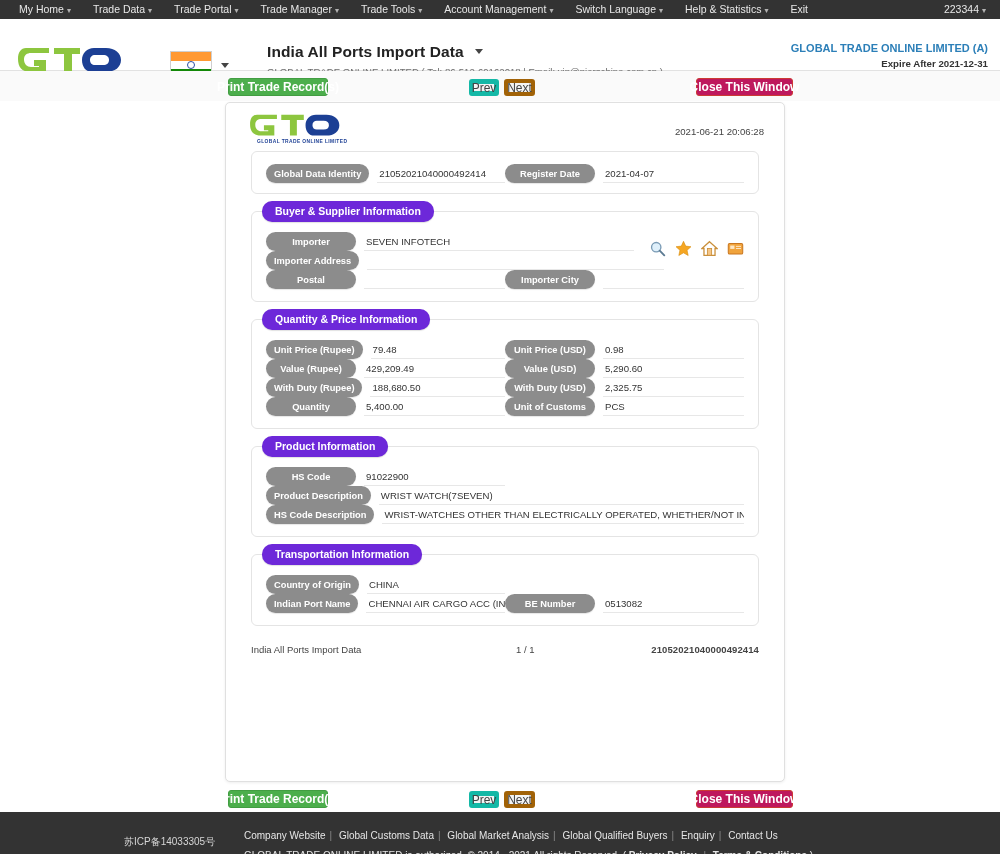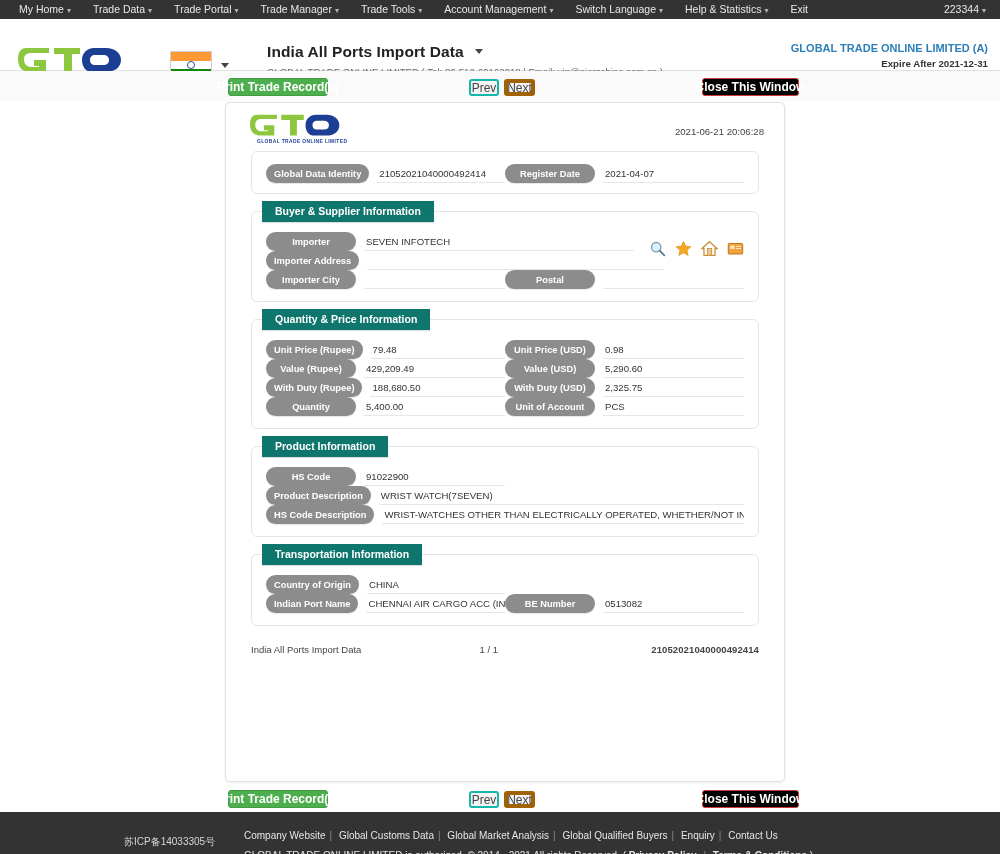--- a/index.html
+++ b/index.html
@@ -93,25 +93,25 @@
   .btn {
     position: absolute; top: 0;
     font-size: 12px; border-radius: 3px; cursor: pointer;
     display: flex; align-items: center; justify-content: center;
     white-space: nowrap;
   }
   .btn-print {
     left: 228px; width: 100px; height: 18px;
     background: #4cae4c; color: #fff; border: 1px solid #429d42; font-weight: bold;
   }
-  .btn-prev { left: 469px; width: 30px; height: 17px; background: #f4f4f4; color: #444; border: 2px solid #14b8a6; }
+  .btn-prev { left: 469px; width: 30px; height: 17px; background: #f4f4f4; color: #444; border: 5px solid #14b8a6; }
   .btn-next { left: 504px; width: 31px; height: 17px; background: #f4f4f4; color: #444; border: 4px solid #a16207; }
   .btn-close {
-    right: 201px; width: 97px; height: 18px;
-    background: #000000; color: #fff; border: 1px solid #cc3b34; font-weight: bold;
+    right: 207px; width: 97px; height: 18px;
+    background: #be185d; color: #fff; border: 1px solid #cc3b34; font-weight: bold;
   }
 
   
   #report-shell {
     position: absolute; left: 225px; top: 102px;
     width: 560px; height: 680px;
     background: #ffffff;
     border: 1px solid #e0e0e0;
     border-radius: 5px;
     box-shadow: 0 1px 3px rgba(0,0,0,.07);
@@ -130,24 +130,24 @@
   .panel {
     position: relative;
     margin: 0 25px 14px 25px;
     border: 1px solid #e4e4e4;
     border-radius: 6px;
     background: #fff;
     padding: 12px 14px 10px 14px;
   }
   .panel-title {
     position: absolute; left: 10px; top: -11px;
-    background: #0f766e; color: #fff;
+    background: #6d28d9; color: #fff;
     font-size: 10.5px; font-weight: bold;
     padding: 4px 13px 5px 13px;
-    border-radius: 0;
+    border-radius: 10px;
     box-shadow: 0 1px 1px rgba(0,0,0,.12);
     white-space: nowrap;
   }
   .panel.with-title { margin-top: 17px; padding-top: 20px; }
 
   .row { display: flex; align-items: center; }
   .row:last-child { margin-bottom: 2px; }
   .cell { display: flex; align-items: center; }
   .cell.half { width: 50%; }
   .cell.full { width: 100%; }
@@ -179,21 +179,21 @@
   }
   .ic { width: 17px; height: 17px; cursor: pointer; }
 
   
   #report-foot {
     display: flex; align-items: center;
     margin: 18px 25px 0 25px;
     font-size: 9.5px; color: #444;
   }
   #rf-left { width: 45%; }
-  #rf-mid { width: 18%; }
+  #rf-mid { width: 18%; text-align: center; }
   #rf-right { width: 37%; text-align: right; font-weight: bold; letter-spacing: .1px; }
 
   
   #footer {
     position: absolute; left: 0; bottom: 0; width: 1000px; height: 42px;
     background: #333333; color: #e6e6e6; padding-left: 44px;
   }
   #icp { position: absolute; left: 124px; top: 23px; font-size: 10px; color: #d6d6d6; }
   #footer-links { position: absolute; left: 244px; top: 18px; font-size: 10px; }
   #footer-legal { position: absolute; left: 244px; top: 38px; font-size: 10px; }
@@ -316,27 +316,27 @@
       </div>
     </div>
     <div class="row">
       <div class="cell full">
         <div class="fld-label">Importer Address</div>
         <div class="fld-value" style="margin-right:80px;"></div>
       </div>
     </div>
     <div class="row">
       <div class="cell half">
+        <div class="fld-label">Postal</div>
+        <div class="fld-value"></div>
+      </div>
+      <div class="cell half">
         <div class="fld-label">Importer City</div>
         <div class="fld-value"></div>
       </div>
-      <div class="cell half">
-        <div class="fld-label">Postal</div>
-        <div class="fld-value"></div>
-      </div>
     </div>
   </div>
 
   <div class="panel with-title">
     <div class="panel-title">Quantity &amp; Price Information</div>
 
     <div class="row">
       <div class="cell half">
         <div class="fld-label">Unit Price (Rupee)</div>
         <div class="fld-value">79.48</div>
@@ -365,21 +365,21 @@
         <div class="fld-label">With Duty (USD)</div>
         <div class="fld-value">2,325.75</div>
       </div>
     </div>
     <div class="row">
       <div class="cell half">
         <div class="fld-label">Quantity</div>
         <div class="fld-value">5,400.00</div>
       </div>
       <div class="cell half">
-        <div class="fld-label">Unit of Account</div>
+        <div class="fld-label">Unit of Customs</div>
         <div class="fld-value">PCS</div>
       </div>
     </div>
   </div>
 
   <div class="panel with-title">
     <div class="panel-title">Product Information</div>
 
     <div class="row">
       <div class="cell half">

